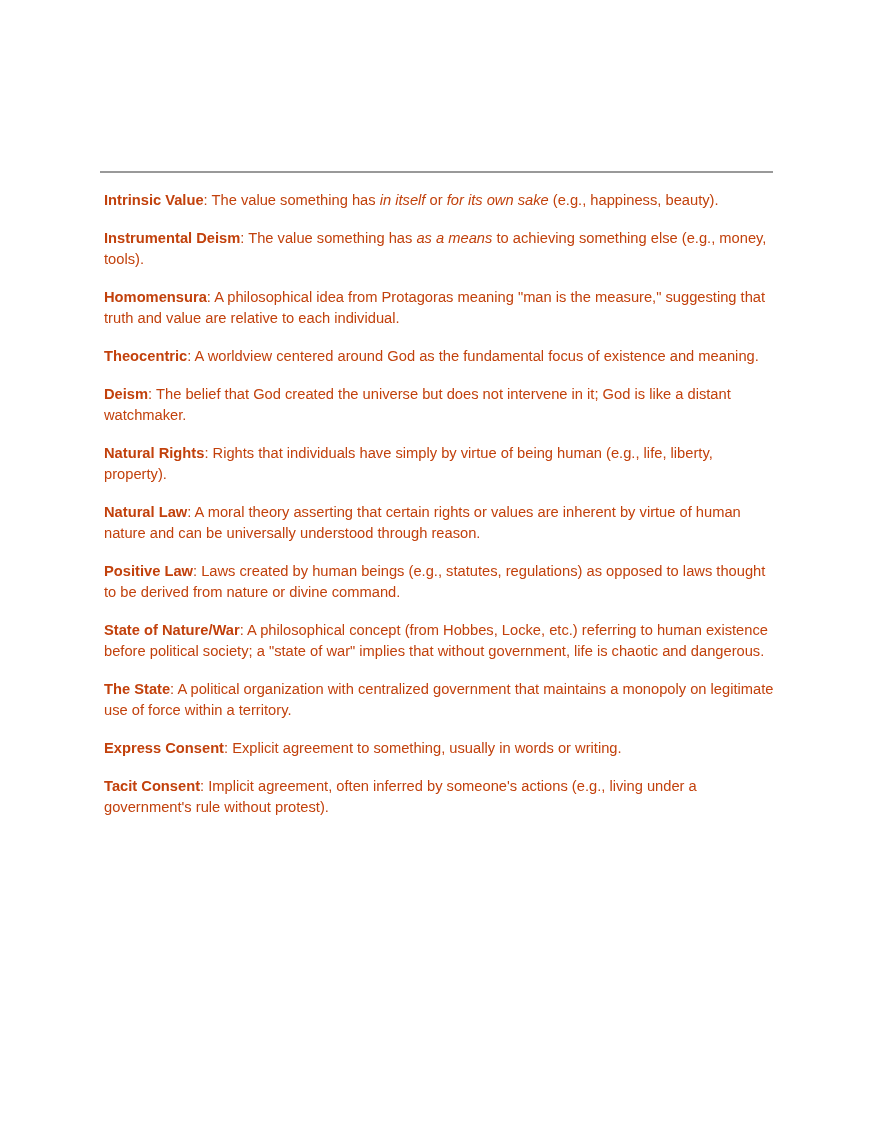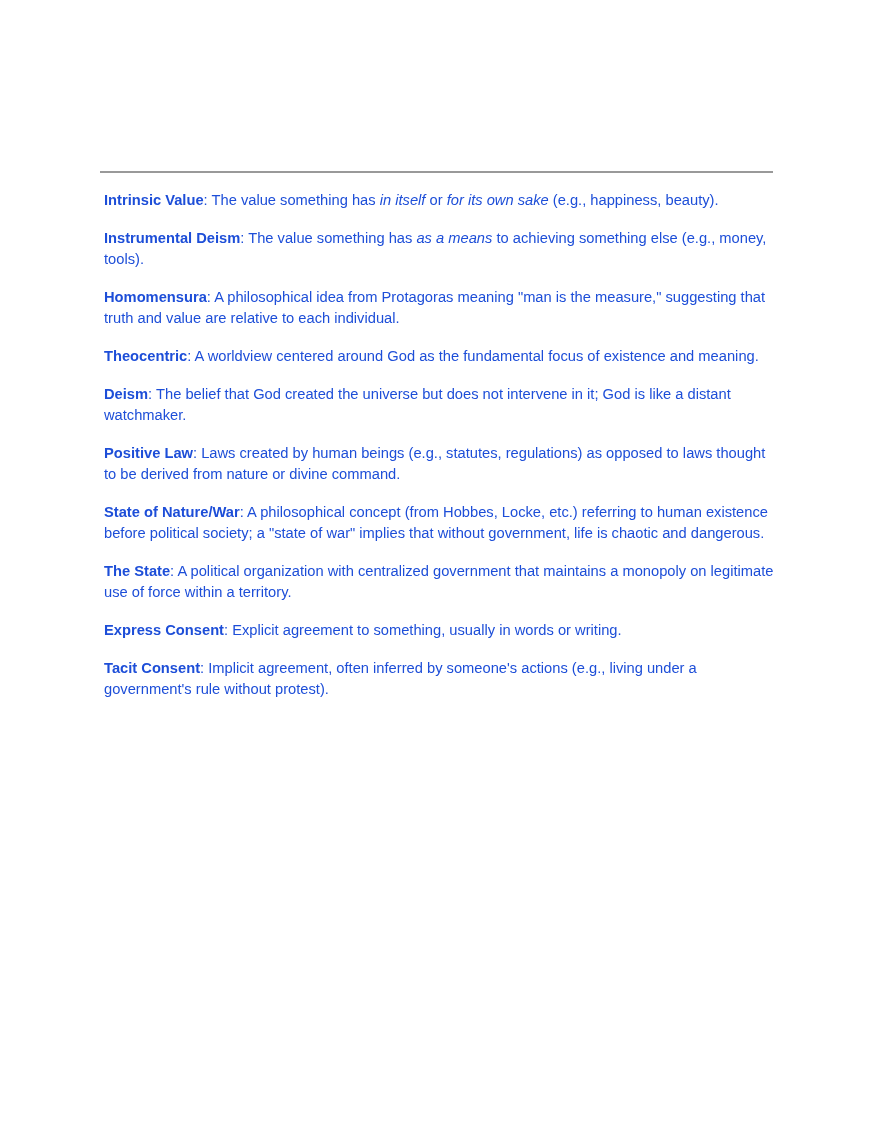--- a/index.html
+++ b/index.html
@@ -46,25 +46,27 @@
   .content em {
     font-style: italic;
     font-weight: normal;
   }
 </style>
 </head>
 <body>
 
 <div class="page" style="background: rgb(255, 255, 255);">
   <div class="divider" style="background: rgb(153, 153, 153);"></div>
-  <main class="content" style="color: #1d4ed8;">
+  <main class="content" style="color: #c2410c;">
       <p class="entry"><strong>Intrinsic Value</strong><span>: </span><span>The value something has </span><em>in itself</em><span> or </span><em>for its own sake</em><span> (e.g., happiness, beauty).</span></p>
       <p class="entry"><strong>Instrumental Deism</strong><span>: </span><span>The value something has </span><em>as a means</em><span> to achieving something else (e.g., money, tools).</span></p>
       <p class="entry"><strong>Homomensura</strong><span>: </span><span>A philosophical idea from Protagoras meaning "man is the measure," suggesting that truth and value are relative to each individual.</span></p>
       <p class="entry"><strong>Theocentric</strong><span>: </span><span>A worldview centered around God as the fundamental focus of existence and meaning.</span></p>
       <p class="entry"><strong>Deism</strong><span>: </span><span>The belief that God created the universe but does not intervene in it; God is like a distant watchmaker.</span></p>
+      <p class="entry"><strong>Natural Rights</strong><span>: </span><span>Rights that individuals have simply by virtue of being human (e.g., life, liberty, property).</span></p>
+      <p class="entry"><strong>Natural Law</strong><span>: </span><span>A moral theory asserting that certain rights or values are inherent by virtue of human nature and can be universally understood through reason.</span></p>
       <p class="entry"><strong>Positive Law</strong><span>: </span><span>Laws created by human beings (e.g., statutes, regulations) as opposed to laws thought to be derived from nature or divine command.</span></p>
       <p class="entry"><strong>State of Nature/War</strong><span>: </span><span>A philosophical concept (from Hobbes, Locke, etc.) referring to human existence before political society; a "state of war" implies that without government, life is chaotic and dangerous.</span></p>
       <p class="entry"><strong>The State</strong><span>: </span><span>A political organization with centralized government that maintains a monopoly on legitimate use of force within a territory.</span></p>
       <p class="entry"><strong>Express Consent</strong><span>: </span><span>Explicit agreement to something, usually in words or writing.</span></p>
       <p class="entry"><strong>Tacit Consent</strong><span>: </span><span>Implicit agreement, often inferred by someone's actions (e.g., living under a government's rule without protest).</span></p>
     </main>
 </div>
 
 </body></html>

